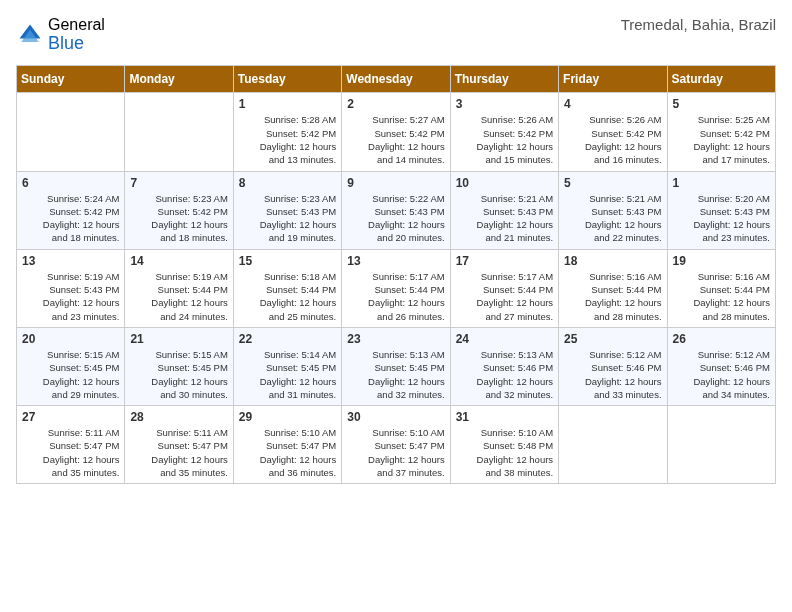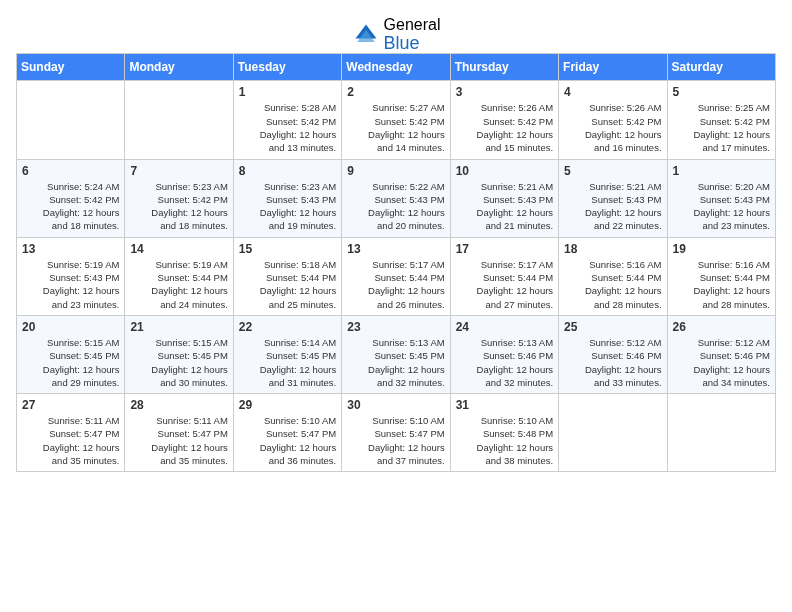--- a/index.html
+++ b/index.html
@@ -5,23 +5,23 @@
     * { box-sizing: border-box; margin: 0; padding: 0; }
     body {
       font-family: Arial, sans-serif;
       background: #fff;
       width: 792px;
       min-height: 612px;
       padding: 16px;
     }
     .header {
       display: flex;
-      justify-content: center;
+      justify-content: space-between;
       align-items: flex-start;
-      margin-bottom: 0;
+      margin-bottom: 12px;
     }
     .logo {
       display: flex;
       align-items: center;
       gap: 4px;
     }
     .logo-text {
       display: flex;
       flex-direction: column;
       line-height: 1.1;
@@ -77,37 +77,38 @@
     .day-info {
       font-size: 9.5px;
       line-height: 1.4;
       color: #333;
       text-align: right;
     }
     .empty { background: #fff; }
     tr:nth-child(even) td { background: #f5f8ff; }
     tr:nth-child(odd) td { background: #fff; }
     
-    .calendar thead tr th { background: #3b82f6; }
+    .calendar thead tr th { background: #a16207; }
   </style>
 </head>
 <body>
 
 <div class="header">
   <div class="logo">
     <svg class="logo-icon" viewBox="0 0 32 32" xmlns="http://www.w3.org/2000/svg">
       <polygon points="16,4 28,20 4,20" fill="#1a6bbf"></polygon>
       <polygon points="16,10 26,24 6,24" fill="#4a9de0" opacity="0.7"></polygon>
     </svg>
     <div class="logo-text">
       <span>General</span>
       <span class="logo-blue">Blue</span>
     </div>
   </div>
   <div class="title-block">
+    <div class="location-title">Tremedal, Bahia, Brazil</div>
   </div>
 </div>
 
 <table class="calendar">
   <thead>
     <tr>
     <th>Sunday</th>
         <th>Monday</th>
         <th>Tuesday</th>
         <th>Wednesday</th>

